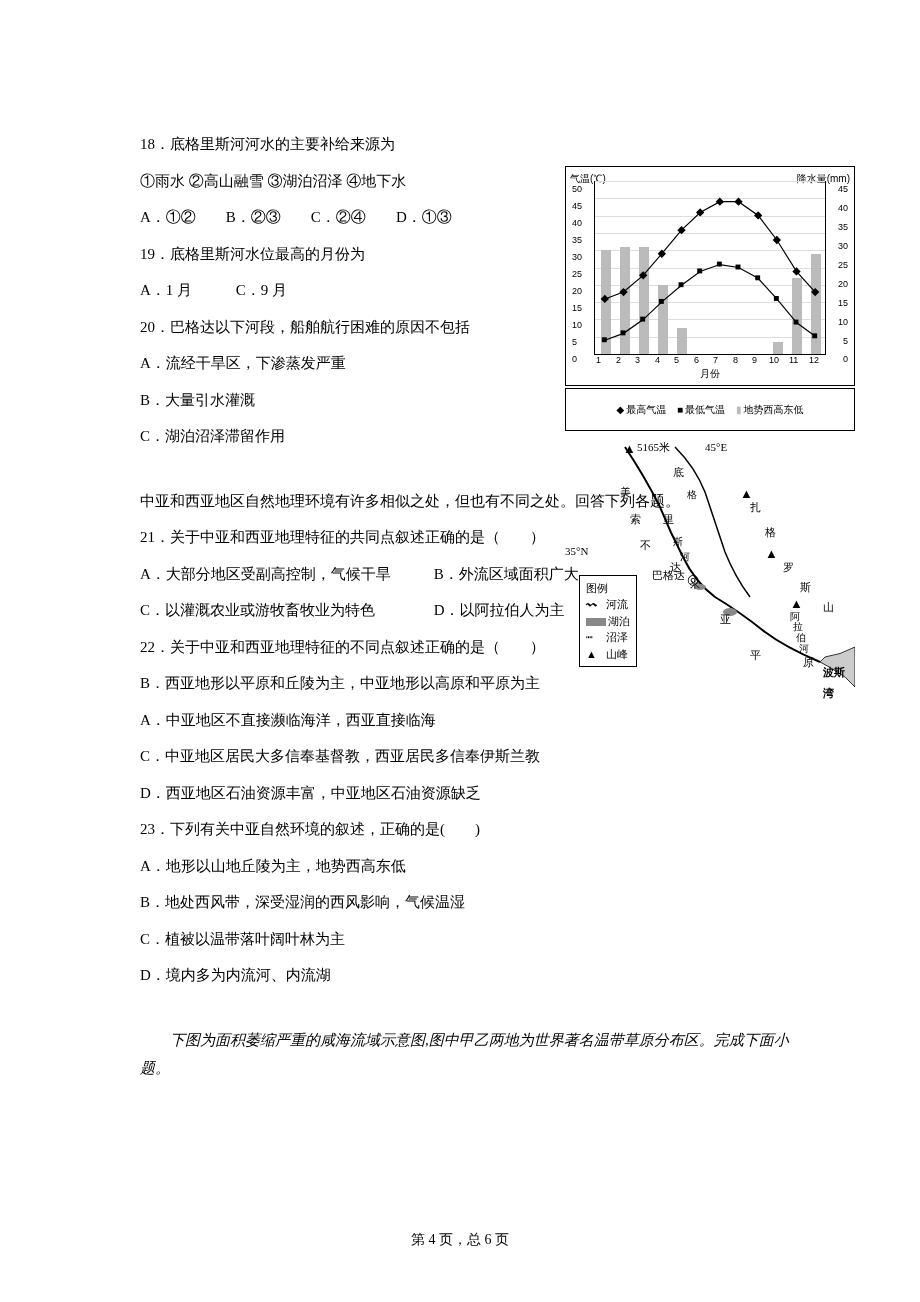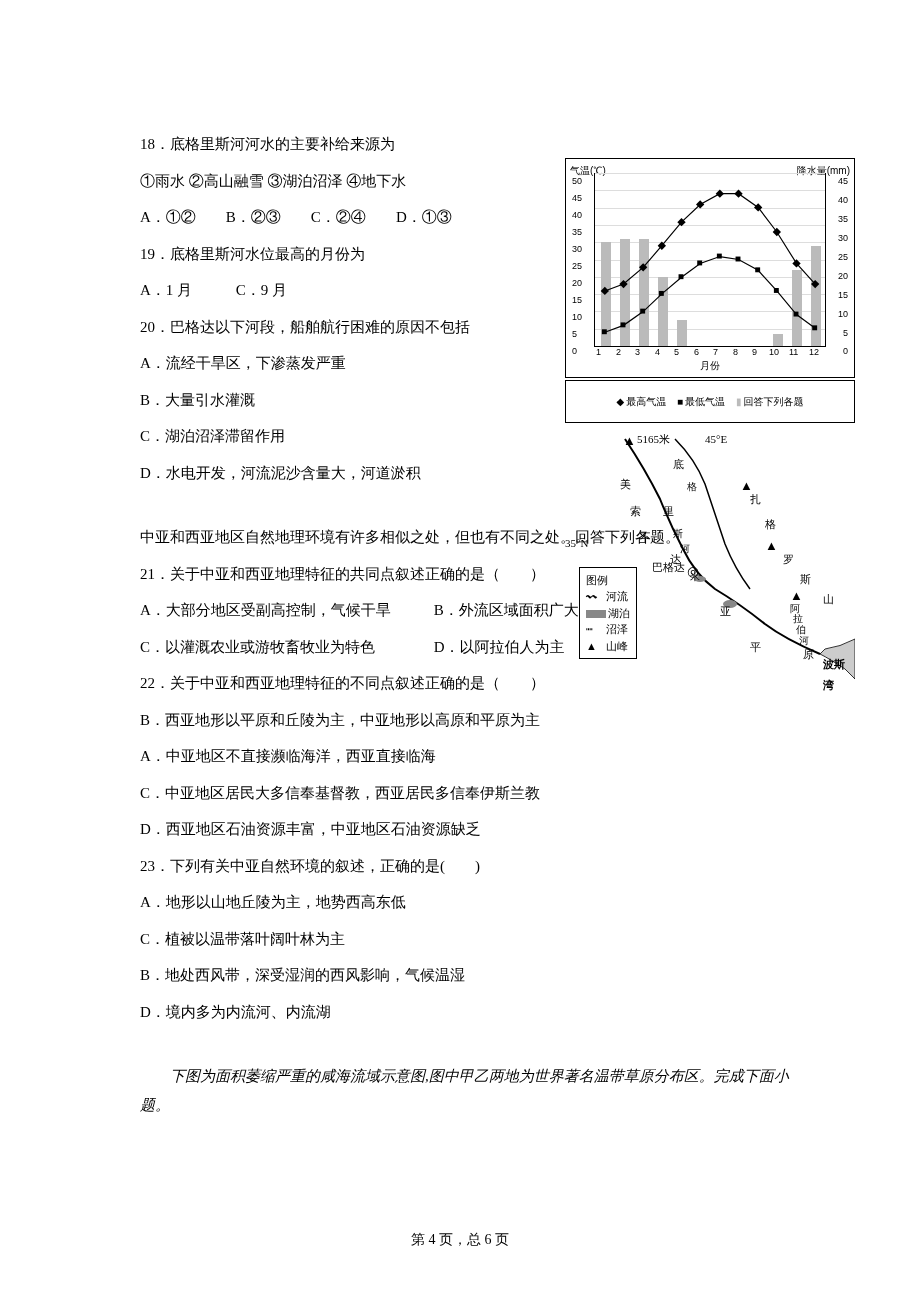--- a/index.html
+++ b/index.html
@@ -15,21 +15,21 @@
       padding: 40px 0;
     }
     .content {
       padding-left: 140px;
       padding-right: 60px;
       position: relative;
     }
     .figures {
       position: absolute;
       right: 60px;
-      top: 28px;
+      top: 36px;
       width: 295px;
     }
     .text-block {
       max-width: 425px;
     }
     .para {
       margin-bottom: 8px;
     }
     .options-row {
       display: flex;
@@ -210,21 +210,21 @@
       <span class="x-tick" style="left:167px">8</span>
       <span class="x-tick" style="left:186px">9</span>
       <span class="x-tick" style="left:203px">10</span>
       <span class="x-tick" style="left:223px">11</span>
       <span class="x-tick" style="left:243px">12</span>
       <span class="x-axis-label">月份</span>
     </div>
     <div class="legend-box">
       <span class="legend-item leg-diamond">最高气温</span>
       <span class="legend-item leg-square">最低气温</span>
-      <span class="legend-item leg-bar">回答下列各题</span>
+      <span class="legend-item leg-bar">地势西高东低</span>
     </div>
     <div class="map-box">
       <svg width="290" height="250" style="position:absolute;left:0;top:0">
         <path d="M 60 10 Q 80 40 95 70 Q 105 95 118 120 Q 130 145 150 160 Q 175 175 200 195 Q 220 210 255 225" stroke="#000" stroke-width="2" fill="none"></path>
         <path d="M 110 10 Q 130 30 140 55 Q 150 85 160 115 Q 170 140 185 160" stroke="#000" stroke-width="1.5" fill="none"></path>
         <path d="M 255 225 Q 265 230 280 240 L 290 250 L 290 210 Q 275 218 260 220 Z" fill="#ccc" stroke="#000" stroke-width="0.8"></path>
         <ellipse cx="135" cy="150" rx="6" ry="3" fill="#888"></ellipse>
         <ellipse cx="165" cy="175" rx="7" ry="4" fill="#888"></ellipse>
       </svg>
       <span class="peak" style="left:58px;top:0px">▲</span>
@@ -280,43 +280,42 @@
     </div>
     <div class="para">19．底格里斯河水位最高的月份为</div>
     <div class="para">
       <span class="opt-ab">A．1 月</span>
       <span>C．9 月</span>
     </div>
     <div class="para">20．巴格达以下河段，船舶航行困难的原因不包括</div>
     <div class="para">A．流经干旱区，下渗蒸发严重</div>
     <div class="para">B．大量引水灌溉</div>
     <div class="para">C．湖泊沼泽滞留作用</div>
-    <div class="para">D．水电开发，河流泥沙含量大，河道淤积</div>
   </div>
 
   <div class="wider" style="margin-top:36px">
     <div class="para">中亚和西亚地区自然地理环境有许多相似之处，但也有不同之处。回答下列各题。</div>
     <div class="para">21．关于中亚和西亚地理特征的共同点叙述正确的是（　　）</div>
     <div class="para">
       <span style="display:inline-block;width:290px">A．大部分地区受副高控制，气候干旱</span>
       <span>B．外流区域面积广大</span>
     </div>
     <div class="para">
       <span style="display:inline-block;width:290px">C．以灌溉农业或游牧畜牧业为特色</span>
       <span>D．以阿拉伯人为主</span>
     </div>
     <div class="para">22．关于中亚和西亚地理特征的不同点叙述正确的是（　　）</div>
     <div class="para">B．西亚地形以平原和丘陵为主，中亚地形以高原和平原为主</div>
     <div class="para">A．中亚地区不直接濒临海洋，西亚直接临海</div>
     <div class="para">C．中亚地区居民大多信奉基督教，西亚居民多信奉伊斯兰教</div>
     <div class="para">D．西亚地区石油资源丰富，中亚地区石油资源缺乏</div>
     <div class="para">23．下列有关中亚自然环境的叙述，正确的是(　　)</div>
     <div class="para">A．地形以山地丘陵为主，地势西高东低</div>
+    <div class="para">B．地处西风带，深受湿润的西风影响，气候温湿</div>
     <div class="para">C．植被以温带落叶阔叶林为主</div>
-    <div class="para">B．地处西风带，深受湿润的西风影响，气候温湿</div>
     <div class="para">D．境内多为内流河、内流湖</div>
   </div>
 
   <div class="wider" style="margin-top:36px">
     <div class="para indent">下图为面积萎缩严重的咸海流域示意图,图中甲乙两地为世界著名温带草原分布区。完成下面小题。</div>
   </div>
 
 </div>
 
 <div class="footer">第 4 页，总 6 页</div>

